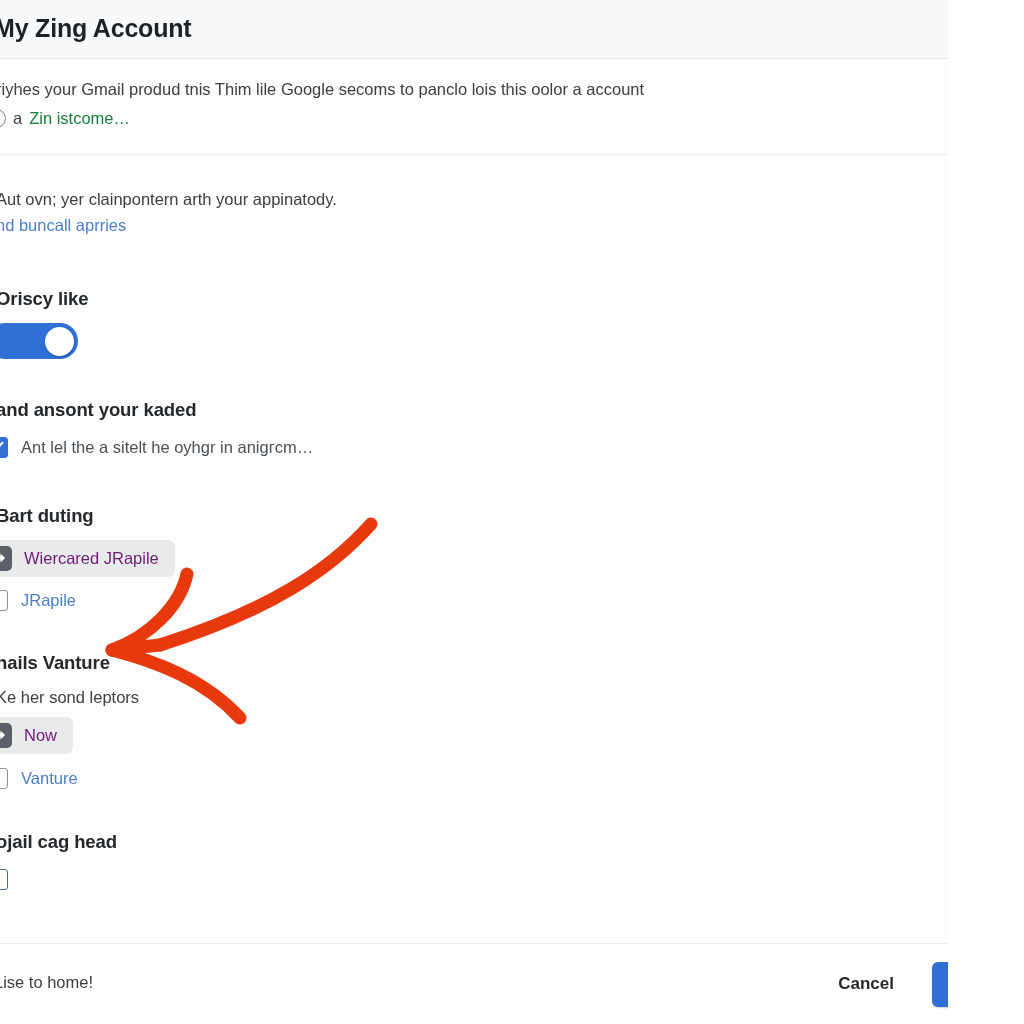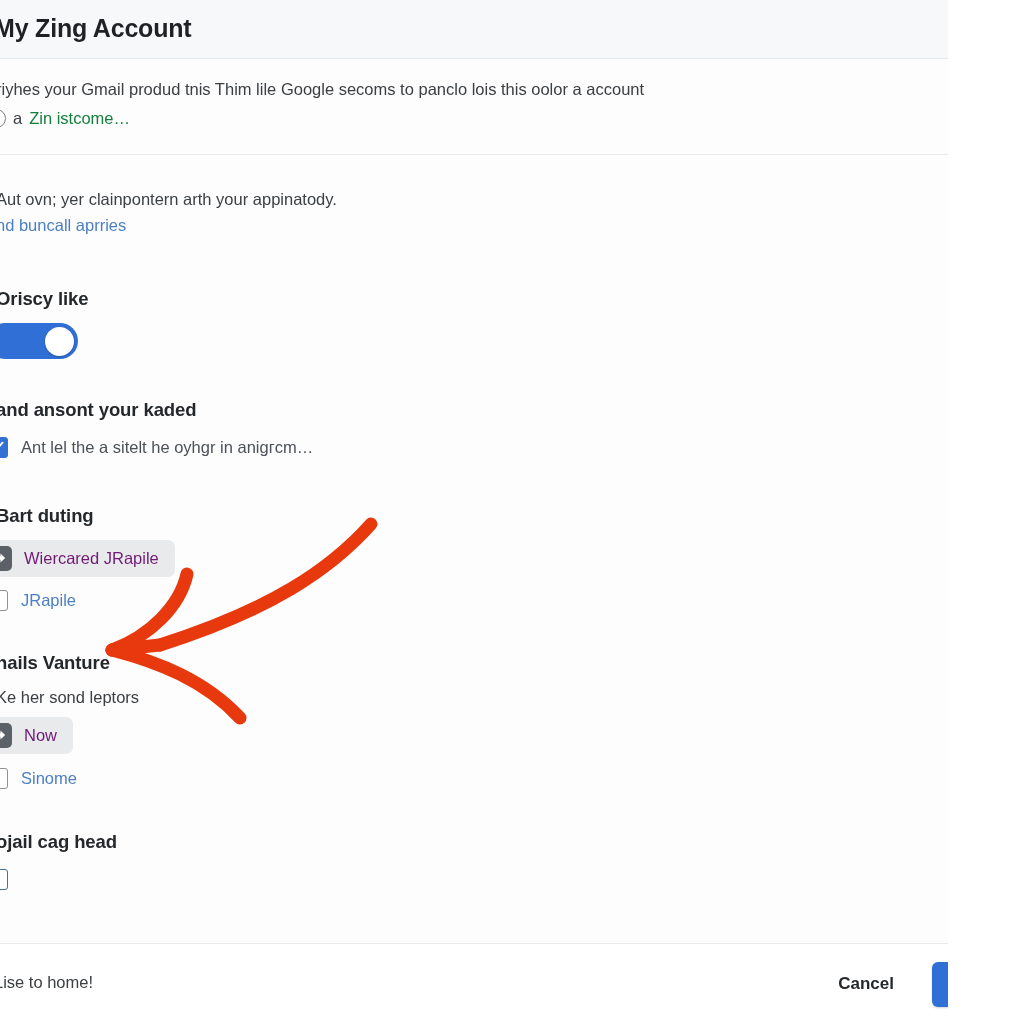--- a/index.html
+++ b/index.html
@@ -374,21 +374,21 @@
           <span class="chip-icon">
             <svg width="15" height="15" viewBox="0 0 16 16" aria-hidden="true">
               <path d="M2 11 C2 6.5 5.5 5.5 9 5.5 L9 2.6 L14 7.4 L9 12.2 L9 9.2 C6 9.2 3.6 9.6 2 11 Z" fill="#ffffff"></path>
             </svg>
           </span>
           <span class="chip-label">Now</span>
         </span>
       </div>
       <div class="check-row" style="margin-top:14px;">
         <span class="cbox unchecked"></span>
-        <span class="check-label blue">Sinome</span>
+        <span class="check-label blue">Vanture</span>
       </div>
     </div>
 
     <div class="section" style="top:772px;">
       <div class="section-title">ojail cag head</div>
       <div class="check-row" style="margin-top:16px;">
         <span class="cbox unchecked blueish"></span>
       </div>
     </div>
 

